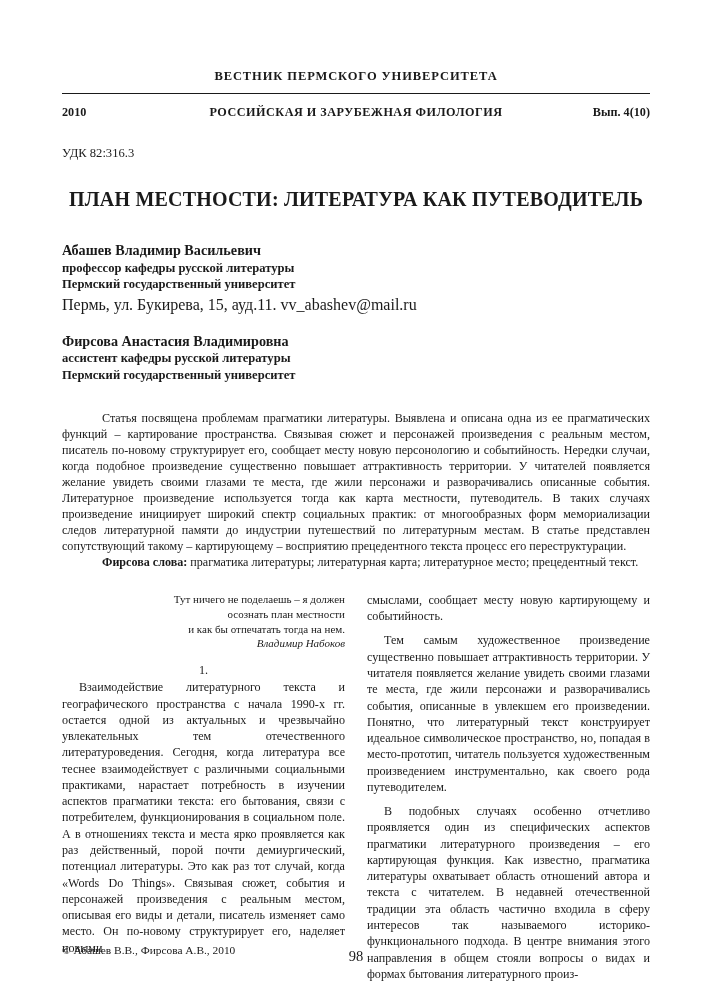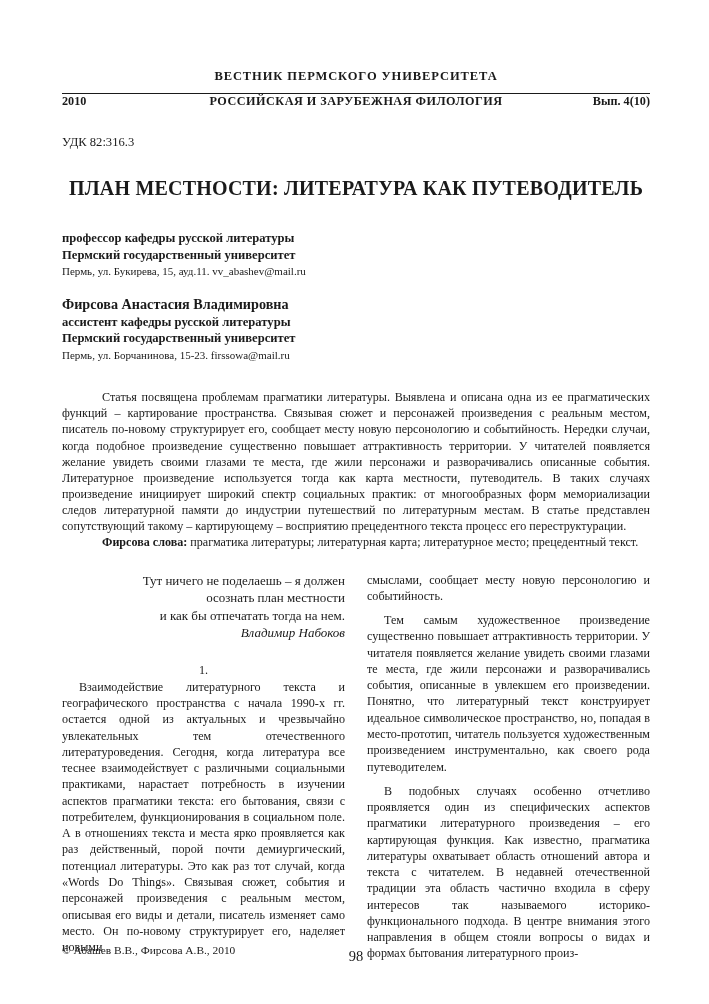--- a/index.html
+++ b/index.html
@@ -48,20 +48,21 @@
     margin: 9px 0 0 0;
     height: 0;
   }
 
   .issue-line {
     display: flex;
     align-items: baseline;
     justify-content: space-between;
     font-weight: bold;
     font-size: 12.2px;
+    margin-top: 11px;
     letter-spacing: 0.2px;
   }
   .issue-year { width: 90px; text-align: left; letter-spacing: 0; }
   .issue-title { flex: 1; text-align: center; letter-spacing: 0.5px; }
   .issue-number { width: 90px; text-align: right; letter-spacing: 0; }
 
   
   .udc {
     margin-top: 26px;
     font-size: 12.6px;
@@ -85,21 +86,21 @@
     font-size: 14.2px;
     line-height: 1.32;
   }
   .author-role,
   .author-affil {
     font-weight: bold;
     font-size: 12.6px;
     line-height: 1.33;
   }
   .author-contact {
-    font-size: 11px;
+    font-size: 16px;
     line-height: 1.4;
     margin-top: 1px;
   }
 
   
   .abstract {
     margin-top: 26px;
     font-size: 12.1px;
     line-height: 1.325;
     text-align: justify;
@@ -123,23 +124,23 @@
   }
   .col {
     width: 283px;
     font-size: 12.1px;
     line-height: 1.345;
     text-align: justify;
   }
 
   .epigraph {
     text-align: right;
-    font-size: 13px;
+    font-size: 11px;
     line-height: 1.345;
-    margin-bottom: 20px;
+    margin-bottom: 11px;
   }
   .epigraph-attrib {
     font-style: italic;
   }
 
   .section-num {
     text-align: center;
     font-size: 12.1px;
     margin-bottom: 1px;
   }
@@ -190,30 +191,30 @@
       <span class="issue-number">Вып. 4(10)</span>
     </div>
 
     <div class="udc">УДК 82:316.3</div>
 
     <h1 class="article-title">ПЛАН МЕСТНОСТИ: ЛИТЕРАТУРА КАК ПУТЕВОДИТЕЛЬ</h1>
 
     <div class="authors">
 
       <div class="author-block">
+        <div class="author-name">Абашев Владимир Васильевич</div>
         <div class="author-role">профессор кафедры русской литературы</div>
         <div class="author-affil">Пермский государственный университет</div>
         <div class="author-contact">Пермь, ул. Букирева, 15, ауд.11. vv_abashev@mail.ru</div>
       </div>
 
       <div class="author-block">
         <div class="author-name">Фирсова Анастасия Владимировна</div>
         <div class="author-role">ассистент кафедры русской литературы</div>
         <div class="author-affil">Пермский государственный университет</div>
-        <div class="author-contact">Пермь, ул. Борчанинова, 15-23. firssowa@mail.ru</div>
       </div>
 
     </div>
 
     <div class="abstract">Статья посвящена проблемам прагматики литературы. Выявлена и описана одна из ее прагматических функций – картирование пространства. Связывая сюжет и персонажей произведения с реальным местом, писатель по-новому структурирует его, сообщает месту новую персонологию и событийность. Нередки случаи, когда подобное произведение существенно повышает аттрактивность территории. У читателей появляется желание увидеть своими глазами те места, где жили персонажи и разворачивались описанные события. Литературное произведение используется тогда как карта местности, путеводитель. В таких случаях произведение инициирует широкий спектр социальных практик: от многообразных форм мемориализации следов литературной памяти до  индустрии путешествий по литературным местам. В статье представлен сопутствующий такому – картирующему – восприятию прецедентного текста процесс его переструктурации.</div>
 
     <div class="keywords"><b>Фирсова слова:</b><span> прагматика литературы; литературная карта; литературное место; прецедентный текст.</span></div>
 
     <div class="body-area">
 
@@ -222,21 +223,21 @@
           <div>Тут ничего не поделаешь – я должен</div>
           <div>осознать план местности</div>
           <div>и как бы отпечатать тогда на нем.</div>
           <div class="epigraph-attrib">Владимир Набоков</div>
         </div>
         <div class="section-num">1.</div>
         <p class="para">Взаимодействие литературного текста и географического пространства с начала 1990-х гг. остается одной из актуальных и чрезвычайно увлекательных тем отечественного литературоведения. Сегодня, когда литература все теснее взаимодействует с различными социальными практиками, нарастает потребность в изучении аспектов прагматики текста: его бытования, связи с потребителем, функционирования в социальном поле. А в отношениях текста и места ярко проявляется как раз действенный, порой почти демиургический, потенциал литературы.  Это как раз тот случай, когда «Words Do Things». Связывая сюжет, события и персонажей произведения с реальным местом, описывая его виды и детали, писатель изменяет само место. Он по-новому структурирует его, наделяет новыми</p>
       </div>
 
       <div class="col">
-        <p class="para no-indent">смыслами, сообщает месту новую персонологию и событийность.</p>
+        <p class="para no-indent">смыслами, сообщает месту новую картирующему и событийность.</p>
         <p class="para">Тем самым художественное произведение существенно повышает аттрактивность территории. У читателя появляется желание увидеть своими глазами те места, где жили персонажи и разворачивались события, описанные в увлекшем его произведении. Понятно, что литературный текст конструирует идеальное символическое пространство, но, попадая в место-прототип, читатель пользуется художественным произведением инструментально, как своего рода путеводителем.</p>
         <p class="para">В подобных случаях особенно отчетливо проявляется один из специфических аспектов прагматики литературного произведения – его картирующая функция. Как известно, прагматика литературы охватывает область отношений автора и текста с читателем. В недавней отечественной традиции эта область частично входила  в сферу интересов  так  называемого  историко-функционального подхода. В центре внимания этого направления в общем стояли вопросы о видах и формах бытования литературного произ-</p>
       </div>
 
     </div>
 
   </div>
 
   <div class="footer">
     <span class="copyright">© Абашев В.В., Фирсова А.В., 2010</span>

